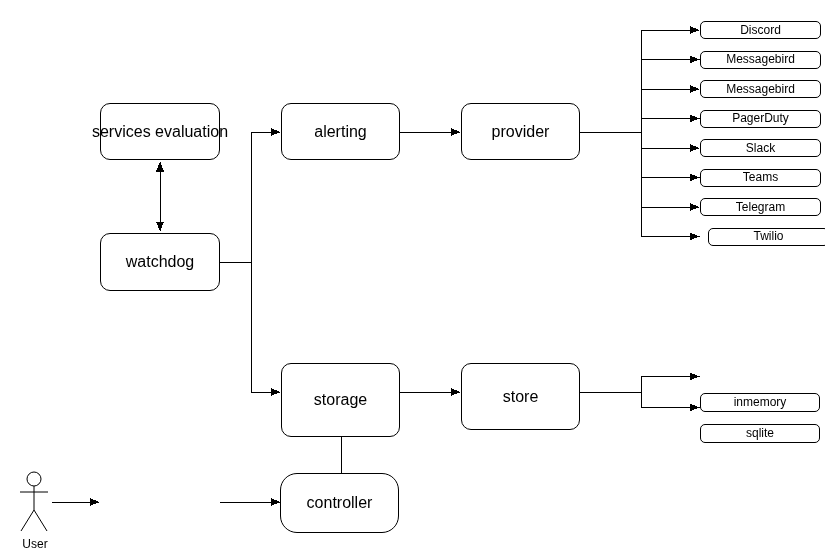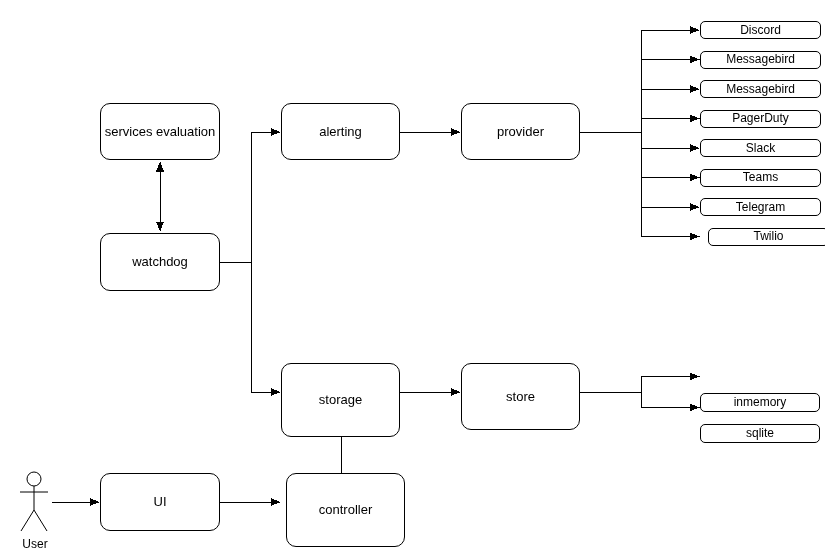--- a/index.html
+++ b/index.html
@@ -12,42 +12,42 @@
     overflow:hidden;
   }
   #wires{position:absolute;left:0;top:0;width:825px;height:558px;}
   .node{
     position:absolute;
     box-sizing:border-box;
     background:#ffffff;
     border:1px solid #000000;
     border-radius:10px;
     display:flex;align-items:center;justify-content:center;
-    font-size:13px;line-height:1.2;
+    font-size:16px;line-height:1.2;
     text-align:center;
     white-space:nowrap;
   }
   .leaf{
     border-radius:5px;
     font-size:12px;
   }
   .actor-label{
     position:absolute;
     font-size:12px;
     text-align:center;
   }
   
   #n-services-evaluation{left:100px;top:103px;width:120px;height:57px;}
   #n-watchdog          {left:100px;top:233px;width:120px;height:58px;}
   #n-alerting          {left:281px;top:103px;width:119px;height:57px;}
   #n-provider          {left:461px;top:103px;width:119px;height:57px;}
   #n-storage           {left:281px;top:363px;width:119px;height:74px;}
   #n-store             {left:461px;top:363px;width:119px;height:67px;}
   #n-ui                {left:100px;top:473px;width:120px;height:58px;}
-  #n-controller        {left:286px;top:473px;width:119px;height:74px;}
+  #n-controller        {left:280px;top:473px;width:119px;height:60px;border-radius:17px;}
   
   .pleaf{left:700px;width:121px;height:18px;}
   #p0{top:21px;}   #p1{top:50.5px;} #p2{top:80px;}  #p3{top:109.5px;}
   #p4{top:139px;}  #p5{top:168.5px;}#p6{top:198px;} #p7{top:227.5px;margin-left:8px;}
   
   .sleaf{left:700px;width:120px;height:19px;margin-top:26px;}
   #s0{top:367px;} #s1{top:398px;}
   #user-label{left:10px;top:537px;width:50px;}
 </style>
 </head>
@@ -104,21 +104,20 @@
       <line x1="34" y1="510" x2="47" y2="531"></line>
     </g>
   </svg>
 
   <div class="node" id="n-services-evaluation">services evaluation</div>
   <div class="node" id="n-watchdog">watchdog</div>
   <div class="node" id="n-alerting">alerting</div>
   <div class="node" id="n-provider">provider</div>
   <div class="node" id="n-storage">storage</div>
   <div class="node" id="n-store">store</div>
-  <div class="node" id="n-ui">UI</div>
   <div class="node" id="n-controller">controller</div>
 
   <div class="node leaf pleaf" id="p0">Discord</div>
   <div class="node leaf pleaf" id="p1">Messagebird</div>
   <div class="node leaf pleaf" id="p2">Messagebird</div>
   <div class="node leaf pleaf" id="p3">PagerDuty</div>
   <div class="node leaf pleaf" id="p4">Slack</div>
   <div class="node leaf pleaf" id="p5">Teams</div>
   <div class="node leaf pleaf" id="p6">Telegram</div>
   <div class="node leaf pleaf" id="p7">Twilio</div>

